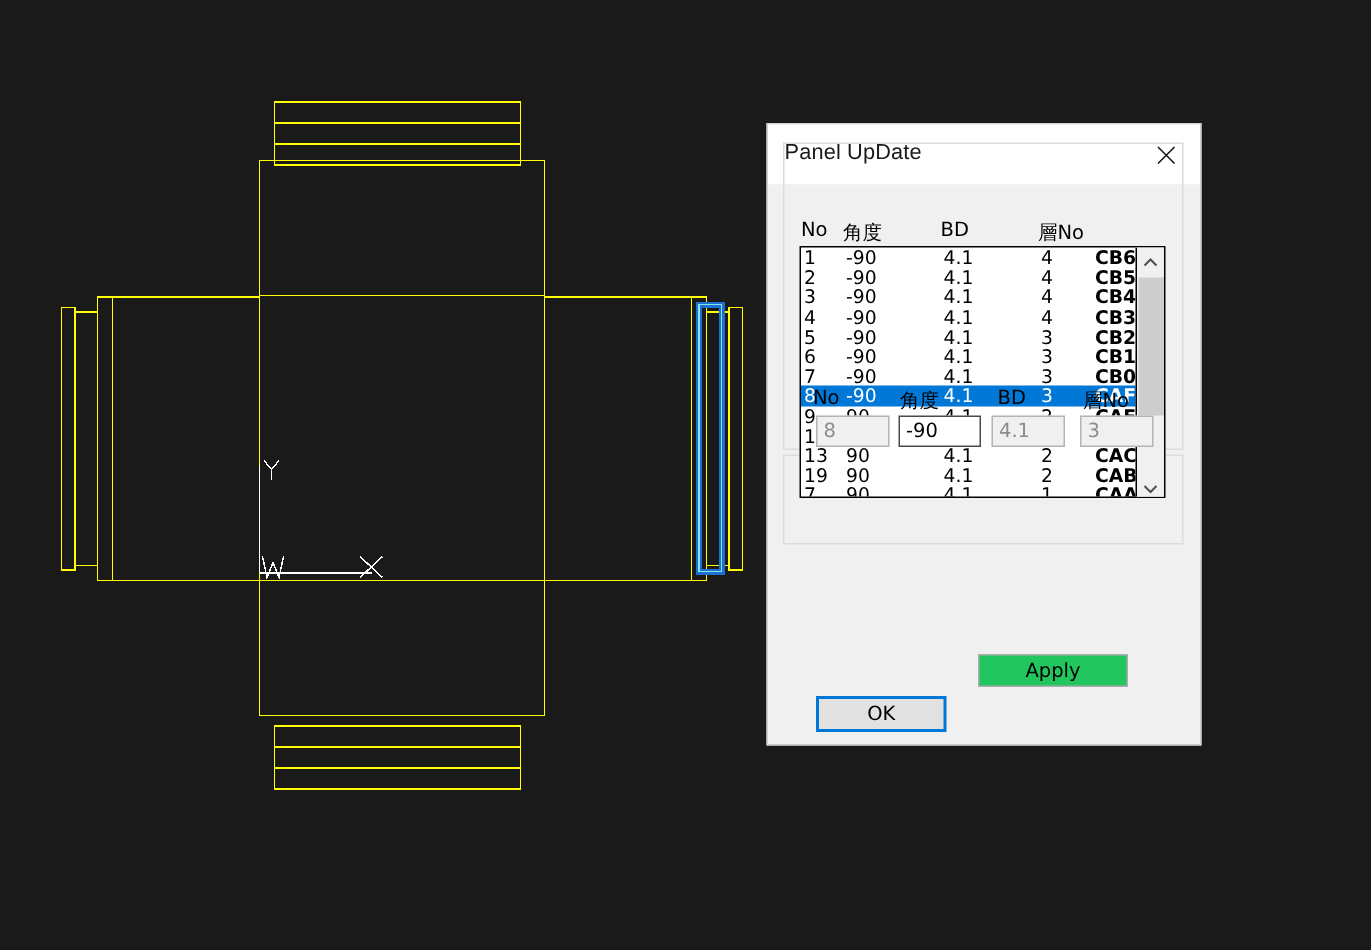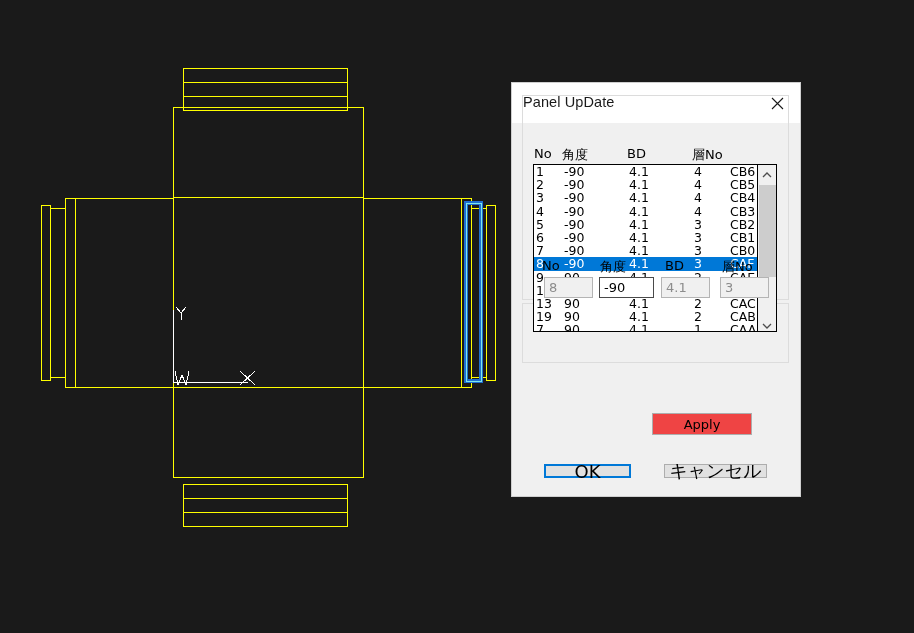--- a/index.html
+++ b/index.html
@@ -132,21 +132,21 @@
   }
   .list-row.selected {
     background: #0078d7;
     color: #ffffff;
   }
   .list-row span { position: absolute; top: 0; }
   .c-no    { left: 2px; }
   .c-ang   { left: 30px; }
   .c-bd    { left: 95px; }
   .c-layer { left: 160px; }
-  .c-code  { left: 196px; }
+  .c-code  { left: 196px; font-weight: bold; }
 
   
   #scrollbar {
     position: absolute;
     right: 0;
     top: 0;
     width: 19px;
     height: 170px;
     background: #f0f0f0;
     border-left: 1px solid #000;
@@ -226,42 +226,42 @@
   }
   #f-no  { left: 544px; }
   #f-ang { left: 599px; }
   #f-bd  { left: 661px; }
   #f-sou { left: 720px; }
 
   
   #apply-button {
     position: absolute;
     left: 652px;
-    top: 413px;
+    top: 436px;
     width: 100px;
     height: 22px;
-    background: #ef4444;
+    background: #22c55e;
     border: 1px solid #adadad;
     box-sizing: border-box;
     font-family: "DejaVu Sans", sans-serif;
     font-size: 13px;
     color: #000;
     display: flex;
     align-items: center;
     justify-content: center;
     cursor: default;
   }
 
   
   .dlg-button {
     position: absolute;
-    height: 14px;
-    box-sizing: border-box;
-    font-family: "DejaVu Sans", sans-serif;
-    font-size: 18px;
+    height: 24px;
+    box-sizing: border-box;
+    font-family: "DejaVu Sans", sans-serif;
+    font-size: 13px;
     color: #000;
     display: flex;
     align-items: center;
     justify-content: center;
     cursor: default;
   }
   #ok-button {
     left: 544px;
     top: 464px;
     width: 87px;
@@ -475,15 +475,14 @@
   <div class="field-label lb-bd">BD</div>
   <div class="field-label lb-sou">層No</div>
 
   <div class="field-box readonly" id="f-no">8</div>
   <div class="field-box editable" id="f-ang">-90</div>
   <div class="field-box readonly" id="f-bd">4.1</div>
   <div class="field-box readonly" id="f-sou">3</div>
 
   <div id="apply-button">Apply</div>
   <div class="dlg-button" id="ok-button">OK</div>
-  <div class="dlg-button" id="cancel-button">キャンセル</div>
 
 </div>
 
 </body></html>

